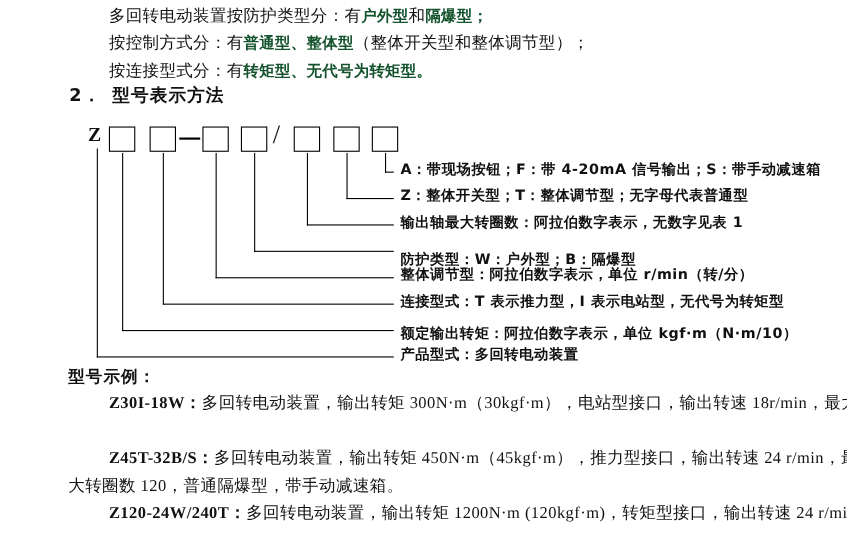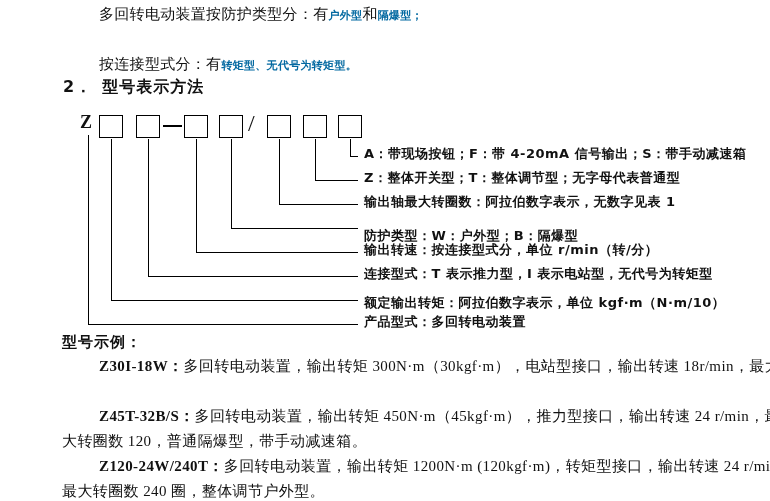--- a/index.html
+++ b/index.html
@@ -6,21 +6,21 @@
   .page{
     position:relative;
     width:770px;height:501px;
     background:#ffffff;
     overflow:hidden;
     font-family:"Liberation Serif","DejaVu Serif",serif;
     color:#111;
   }
   .abs{position:absolute;white-space:nowrap;}
   .intro{font-size:15px;letter-spacing:0.3px;}
-  .red{color:#0369a1;font-weight:bold;font-family:"DejaVu Sans","Liberation Sans",sans-serif;font-size:11px;}
+  .red{color:#14532d;font-weight:bold;font-family:"DejaVu Sans","Liberation Sans",sans-serif;font-size:14px;}
   .heading{font-size:16px;font-weight:bold;font-family:"DejaVu Sans","Liberation Sans",sans-serif;letter-spacing:1px;}
   .zprefix{font-size:18px;font-weight:bold;font-family:"Liberation Serif","DejaVu Serif",serif;}
   .box{position:absolute;top:115px;width:22px;height:21px;border:1.5px solid #000;background:#fff;}
   .vline{position:absolute;width:1px;background:#000;}
   .hline{position:absolute;height:1px;background:#000;}
   .dash{position:absolute;height:2px;background:#000;}
   .slash{position:absolute;font-size:24px;font-family:"Liberation Serif",serif;}
   .dlabel{
     position:absolute;left:364px;
     font-family:"DejaVu Sans","Liberation Sans",sans-serif;
@@ -30,20 +30,23 @@
   .ex-line{font-size:15px;letter-spacing:0.4px;}
   .model{font-weight:bold;font-family:"Liberation Serif","DejaVu Serif",serif;}
 </style>
 </head>
 <body>
 
 <div class="page">
 
   <div class="abs intro" style="left:99px;top:5px;">
     <span>多回转电动装置按防护类型分：有</span><span class="red">户外型</span><span>和</span><span class="red">隔爆型；</span>
+  </div>
+  <div class="abs intro" style="left:99px;top:30px;">
+    <span>按控制方式分：有</span><span class="red">普通型、整体型</span><span>（整体开关型和整体调节型）；</span>
   </div>
   <div class="abs intro" style="left:99px;top:55px;">
     <span>按连接型式分：有</span><span class="red">转矩型、无代号为转矩型。</span>
   </div>
 
   <div class="abs heading" style="left:63px;top:77px;">
     <span>2．</span><span style="margin-left:10px;text-align:center;">型号表示方法</span>
   </div>
 
   <div>
@@ -74,35 +77,34 @@
     <div class="hline" style="left:231px;top:228px;width:127px;"></div>
     <div class="hline" style="left:196px;top:252px;width:162px;"></div>
     <div class="hline" style="left:148px;top:276px;width:210px;"></div>
     <div class="hline" style="left:111px;top:300px;width:247px;"></div>
     <div class="hline" style="left:88px;top:324px;width:270px;"></div>
 
     <div class="dlabel" style="top:145px;">A：带现场按钮；F：带 4-20mA 信号输出；S：带手动减速箱</div>
     <div class="dlabel" style="top:169px;">Z：整体开关型；T：整体调节型；无字母代表普通型</div>
     <div class="dlabel" style="top:193px;">输出轴最大转圈数：阿拉伯数字表示，无数字见表 1</div>
     <div class="dlabel" style="top:227px;">防护类型：W：户外型；B：隔爆型</div>
-    <div class="dlabel" style="top:241px;">输出转速：按连接型式分，单位 r/min（转/分）</div>
+    <div class="dlabel" style="top:241px;">整体调节型：阿拉伯数字表示，单位 r/min（转/分）</div>
     <div class="dlabel" style="top:265px;">连接型式：T 表示推力型，I 表示电站型，无代号为转矩型</div>
     <div class="dlabel" style="top:294px;">额定输出转矩：阿拉伯数字表示，单位 kgf·m（N·m/10）</div>
     <div class="dlabel" style="top:313px;">产品型式：多回转电动装置</div>
   </div>
 
   <div class="abs ex-heading" style="left:62px;top:333px;">型号示例：</div>
 
   <div class="abs ex-line" style="left:99px;top:357px;">
     <span class="model">Z30I-18W：</span><span>多回转电动装置，输出转矩 300N·m（30kgf·m），电站型接口，输出转速 18r/min，最大</span>
   </div>
 
   <div class="abs ex-line" style="left:99px;top:407px;">
     <span class="model">Z45T-32B/S：</span><span>多回转电动装置，输出转矩 450N·m（45kgf·m），推力型接口，输出转速 24 r/min，最</span>
   </div>
   <div class="abs ex-line" style="left:62px;top:432px;">大转圈数 120，普通隔爆型，带手动减速箱。</div>
 
   <div class="abs ex-line" style="left:99px;top:457px;">
     <span class="model">Z120-24W/240T：</span><span>多回转电动装置，输出转矩 1200N·m (120kgf·m)，转矩型接口，输出转速 24 r/min，</span>
   </div>
-  <div class="abs ex-line" style="left:62px;top:482px;">最大转圈数 240 圈，整体调节户外型。</div>
 
 </div>
 
 </body></html>

